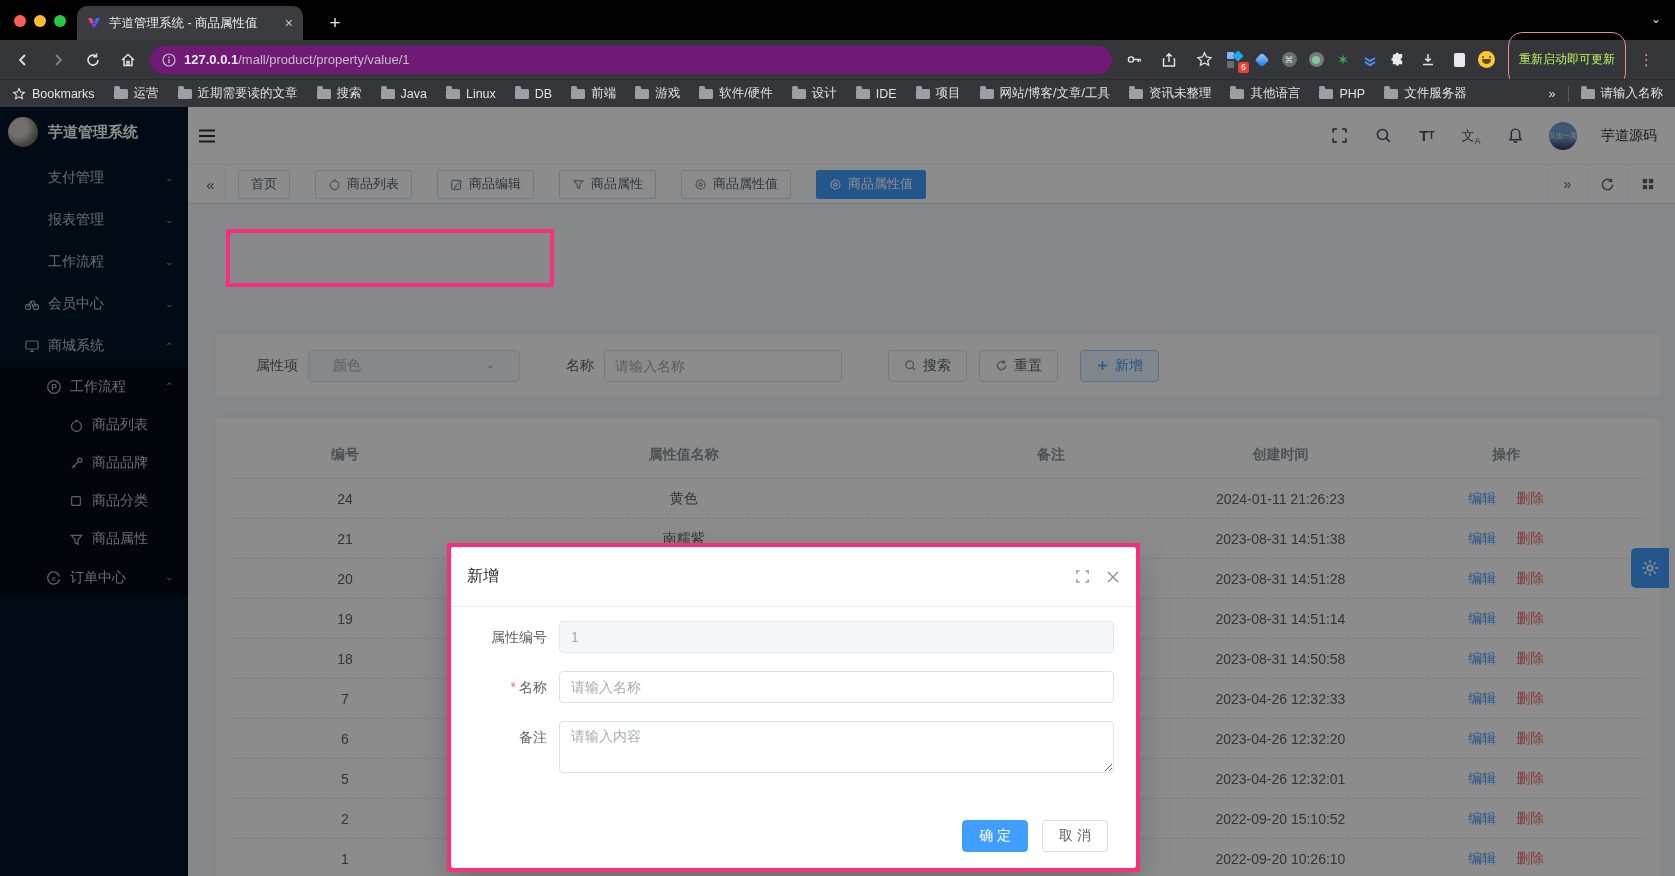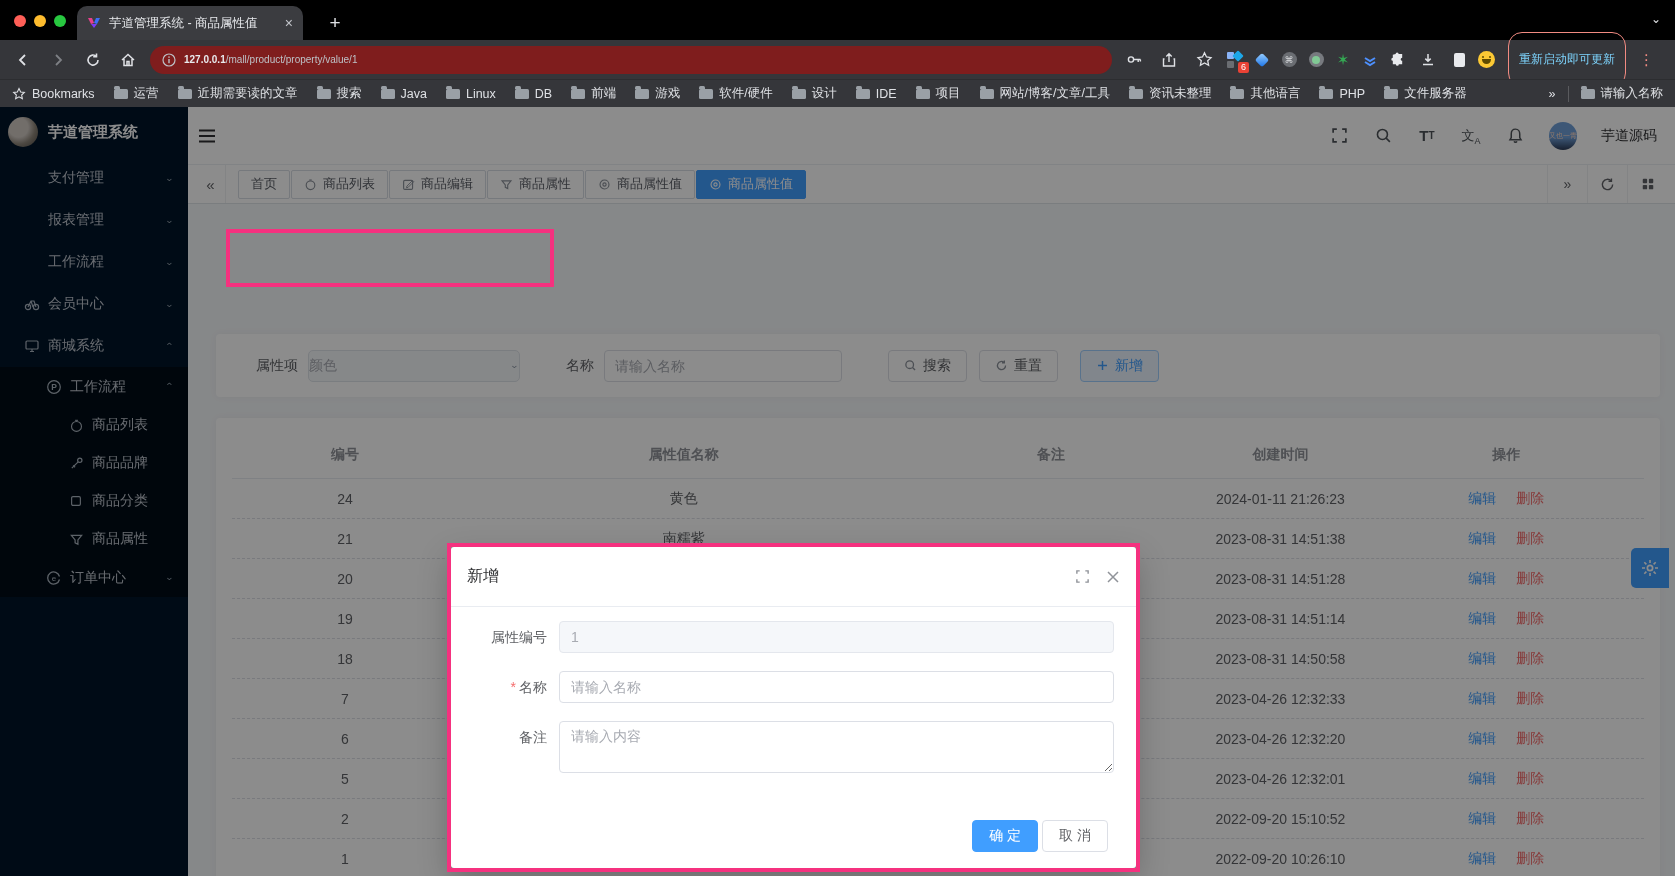--- a/index.html
+++ b/index.html
@@ -12,26 +12,26 @@
 .traffic span{width:12px;height:12px;border-radius:50%}
 .t-red{background:#ff5f57}.t-yellow{background:#febc2e}.t-green{background:#28c840}
 .chrome-tab{position:absolute;left:77px;top:6px;width:226px;height:34px;background:#3b3c40;border-radius:10px 10px 0 0;display:flex;align-items:center;padding:0 10px;gap:8px;color:#e8eaed;font-size:12.5px}
 .chrome-tab .title{flex:1;white-space:nowrap;overflow:hidden}
 .tab-close{color:#c3c6cb;font-size:14px;cursor:pointer}
 .newtab{position:absolute;left:322px;top:10px;width:26px;height:26px;color:#dfe1e5;font-size:19px;text-align:center;line-height:25px;border-radius:50%}
 .tabsearch{position:absolute;right:14px;top:12px;color:#dfe1e5;font-size:12px}
 #toolbar{position:absolute;top:40px;left:0;right:0;height:39px;background:#35363a;display:flex;align-items:center;padding:0 10px;gap:9px}
 .navbtn{width:26px;height:26px;display:flex;align-items:center;justify-content:center;color:#dfe1e5}
 .navbtn.dim{color:#7e8085}
-#urlbar{width:962px;height:28px;background:#7f1d1d;border-radius:14px;display:flex;align-items:center;padding:0 12px;gap:8px;color:#dfe1e5;font-size:10px}
+#urlbar{width:962px;height:28px;background:#701a75;border-radius:14px;display:flex;align-items:center;padding:0 12px;gap:8px;color:#dfe1e5;font-size:13px}
 #urlbar .host{color:#e8eaed;font-weight:bold}
 #urlbar .path{color:#bdc1c6}
 .ext{width:18px;height:18px;display:flex;align-items:center;justify-content:center;position:relative}
 .badge{position:absolute;right:-5px;bottom:-4px;background:#e94235;color:#fff;font-size:9px;padding:0 3px;border-radius:2px;line-height:11px}
-.update-pill{margin-left:4px;border:1px solid #f28b82;color:#7dd3fc;font-size:12px;border-radius:14px;padding:18px 10px;white-space:nowrap}
+.update-pill{margin-left:4px;border:1px solid #f28b82;color:#bef264;font-size:12px;border-radius:14px;padding:18px 10px;white-space:nowrap}
 .menu-dots{color:#f28b82;font-size:15px;padding:0 4px;letter-spacing:1px}
 #bookmarksbar{position:absolute;top:79px;left:0;right:0;height:28px;background:#35363a;border-top:1px solid #2c2d30;display:flex;align-items:center;padding:0 12px;gap:19px;color:#dfe1e5;font-size:12.5px;white-space:nowrap}
 .bm{display:flex;align-items:center;gap:6px}
 .folder{width:14px;height:10px;background:#9aa0a6;border-radius:1.5px;position:relative;flex:0 0 auto}
 .folder:before{content:"";position:absolute;top:-2.5px;left:0;width:6px;height:3px;background:#9aa0a6;border-radius:1.5px 1.5px 0 0}
 .bm-right{margin-left:auto;display:flex;align-items:center;gap:12px}
 .bm-sep{width:1px;height:16px;background:#5a5b5e}
 
 #app{position:absolute;top:107px;left:0;right:0;bottom:0;background:#f5f7f9}
 #sidebar{position:absolute;left:0;top:0;bottom:0;width:188px;background:#001529;color:#bfc5ce;z-index:2}
@@ -49,33 +49,33 @@
 
 #appheader{position:absolute;left:188px;right:0;top:0;height:57px;background:#fff;display:flex;align-items:center;padding:0 10px 0 10px}
 .hamburger{color:#303133;margin-left:0}
 .hdr-right{margin-left:auto;display:flex;align-items:center;gap:24px;padding-right:8px;color:#4e5358}
 .hdr-ic{width:20px;height:20px;display:flex;align-items:center;justify-content:center;font-size:15px}
 .hdr-avatar{width:28px;height:28px;border-radius:50%;background:linear-gradient(180deg,#6f9fd8 0 55%,#2b3a55 100%);display:flex;align-items:center;justify-content:center;color:#ffd9c2;font-size:7px}
 .hdr-name{color:#303133;font-size:14px;white-space:nowrap}
 
 #tagsbar{position:absolute;left:188px;right:0;top:57px;height:40px;background:#fff;border-top:1px solid #eceef2;border-bottom:1px solid #dfe3e8;display:flex;align-items:center;padding:0 8px 0 8px}
 .tag-arrow{width:30px;display:flex;align-items:center;justify-content:center;color:#606266;font-size:15px;height:100%;border-right:1px solid #eef0f3}
-.tags{display:flex;align-items:flex-end;gap:1px;padding:0 12px}
+.tags{display:flex;align-items:flex-end;gap:25px;padding:0 12px}
 .tag{height:29px;display:flex;align-items:center;gap:6px;padding:0 12px;border:1px solid #d8dce3;border-radius:2px;color:#5a5e66;font-size:13px;background:#fff;white-space:nowrap;cursor:pointer}
 .tag .ic{display:flex;color:#8a9099}
 .tag.active{background:#409eff;border-color:#409eff;color:#fff}
 .tag.active .ic{color:#fff}
 .tags-right{margin-left:auto;display:flex;align-items:center;height:100%}
 .tags-right .tr-btn{width:40px;height:100%;display:flex;align-items:center;justify-content:center;color:#606266;border-left:1px solid #eef0f3;font-size:14px}
 
 .card{position:absolute;left:216px;width:1444px;background:#fff;border-radius:4px;box-shadow:0 0 8px rgba(0,0,0,.04)}
 #filtercard{top:227px;height:63px}
 .filter-row{display:flex;align-items:center;height:100%;padding:0 18px;gap:10px;font-size:14px;color:#606266}
 .f-label{margin-left:22px;white-space:nowrap}
-.sel{width:212px;height:32px;border:1px solid #dfe4ea;background:#f5f7fa;border-radius:5px;display:flex;align-items:center;padding:0 0;color:#a8abb2;justify-content:space-between}
+.sel{width:212px;height:32px;border:1px solid #dfe4ea;background:#f5f7fa;border-radius:5px;display:flex;align-items:center;padding:0 24px;color:#a8abb2;justify-content:space-between}
 .inp{width:238px;height:32px;border:1px solid #dcdfe6;border-radius:4px;padding:0 10px;font-size:14px;color:#606266;font-family:inherit;background:#fff}
 .inp::placeholder{color:#a8abb2}
 .btn{height:32px;border:1px solid #dcdfe6;background:#fff;border-radius:4px;display:inline-flex;align-items:center;gap:6px;padding:0 15px;font-size:14px;color:#606266;cursor:pointer;font-family:inherit;white-space:nowrap}
 .btn .bic{display:flex;color:#8a9099}
 .btn-add{background:#ecf5ff;border-color:#a0cfff;color:#409eff;margin-left:12px}
 .btn-add .bic{color:#409eff}
 .btn-primary{background:#409eff;border-color:#409eff;color:#fff}
 .gap28{width:26px}
 
 #tablecard{top:311px;height:525px}
@@ -100,21 +100,21 @@
 .dlg-body{padding:14px 22px 0 8px}
 .frow{display:flex;align-items:flex-start;margin-bottom:18px}
 .flabel{width:100px;text-align:right;padding-right:12px;color:#606266;font-size:14px;line-height:32px;white-space:nowrap}
 .req{color:#f56c6c;margin-right:3px}
 .fctl{flex:1}
 .dinp{width:100%;height:32px;border:1px solid #dcdfe6;border-radius:4px;padding:0 11px;font-size:14px;color:#606266;font-family:inherit}
 .dinp::placeholder{color:#a8abb2}
 .dinp[disabled]{background:#f5f7fa;border-color:#e4e7ed;color:#a8abb2}
 .dtext{width:100%;height:52px;border:1px solid #dcdfe6;border-radius:4px;padding:6px 11px;font-size:14px;color:#606266;font-family:inherit;resize:vertical}
 .dtext::placeholder{color:#a8abb2}
-.dlg-foot{position:absolute;right:28px;bottom:16px;display:flex;gap:4px}
+.dlg-foot{position:absolute;right:28px;bottom:16px;display:flex;gap:14px}
 .dlg-foot .btn{padding:0 16px}
 
 .anno{position:absolute;border:4px solid #f5317f;z-index:80;pointer-events:none}
 #anno-filter{left:226px;top:229px;width:328px;height:58px}
 #anno-dialog{left:447px;top:543px;width:693px;height:329px}
 </style>
 </head>
 <body>
 
 <div id="tabstrip">

